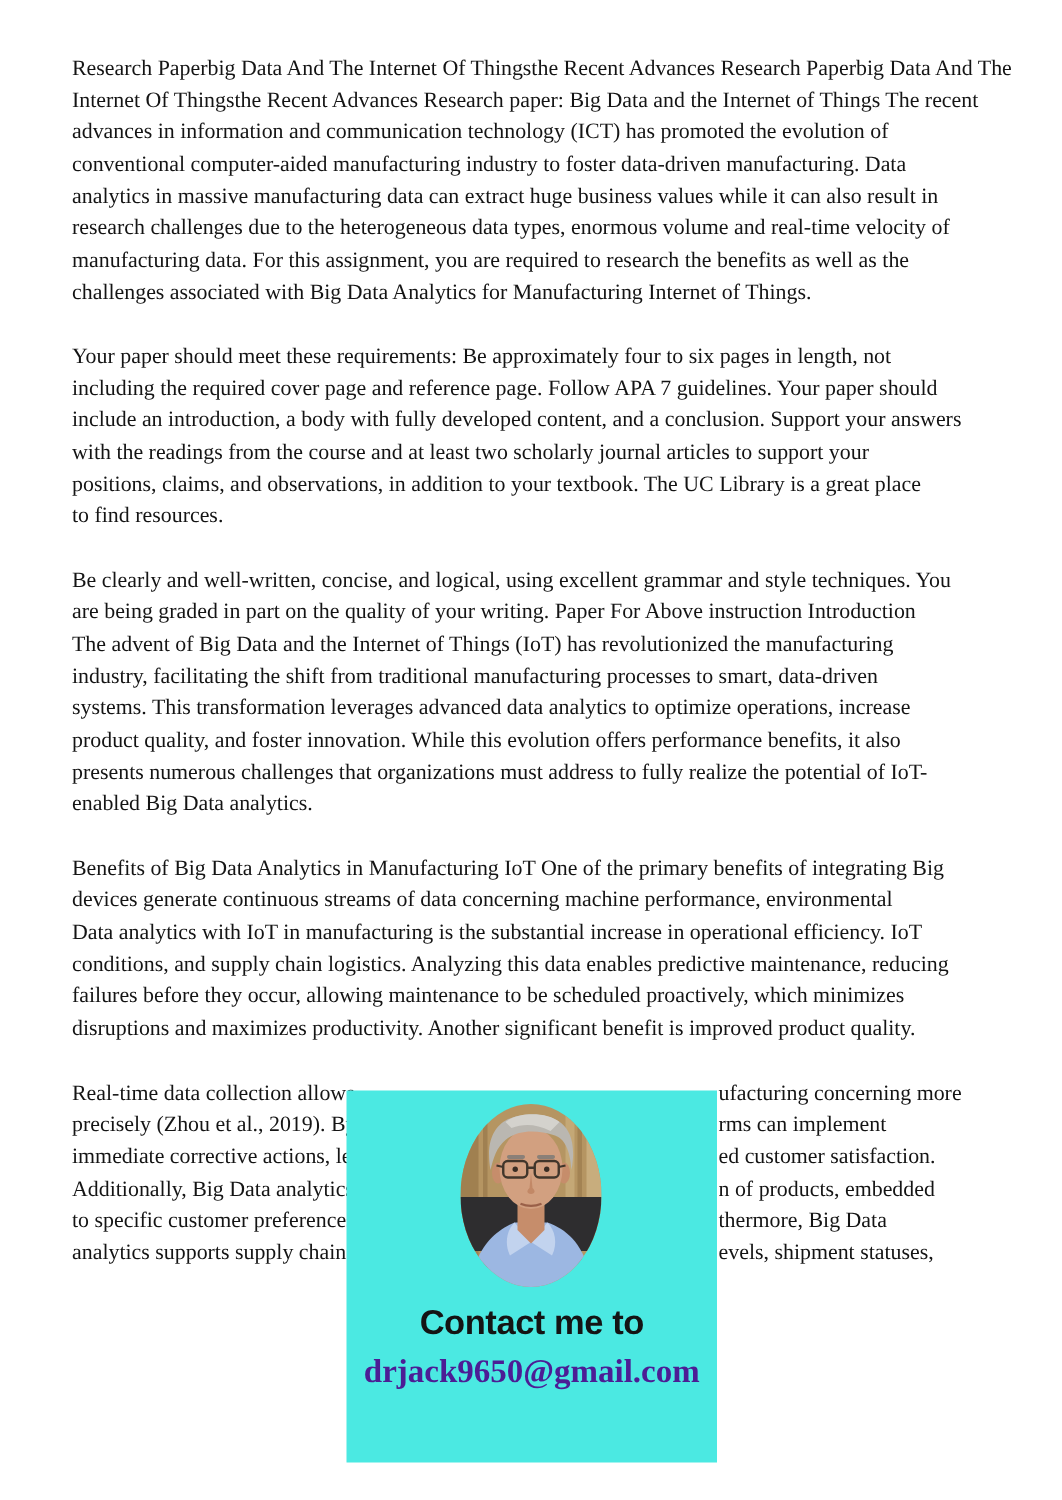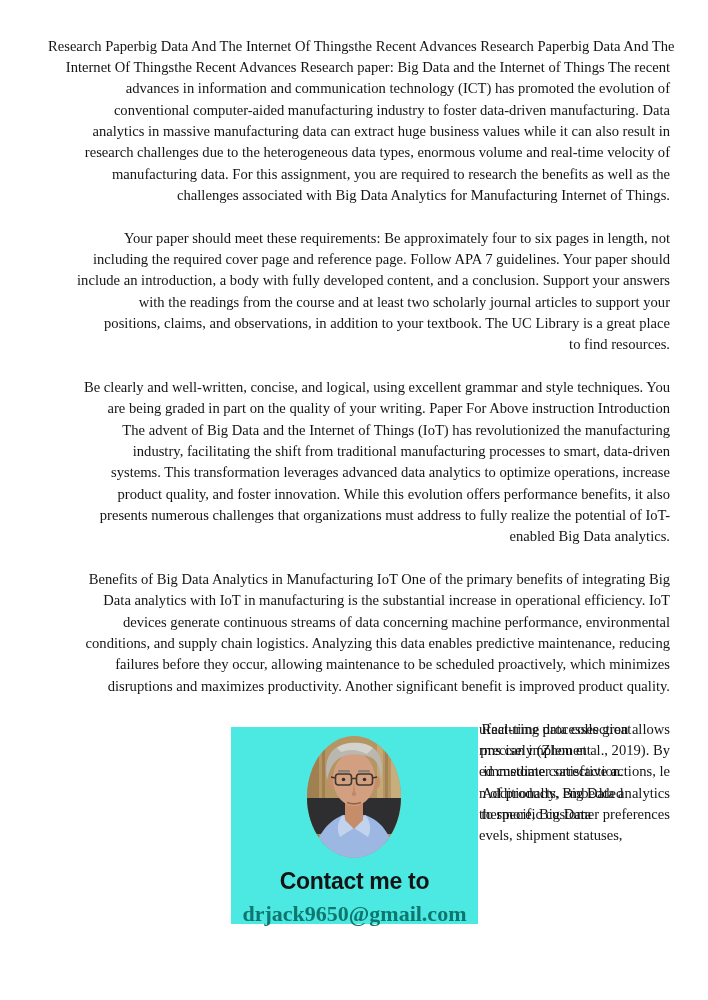--- a/index.html
+++ b/index.html
@@ -16,29 +16,29 @@
     background: #ffffff;
   }
   .doc {
     position: absolute;
     left: 48px; top: 35.5px;
     width: 622px;
     color: #141414;
     font-size: 14.6px;
     line-height: 21.35px;
   }
-  .para { margin: 0 0 21.35px 0; text-align: right; }
+  .para { margin: 0 0 21.35px 0; }
   .tline { white-space: nowrap; height: 21.35px; }
   .oline { position: relative; white-space: nowrap; height: 21.35px; }
   .rfrag { position: absolute; left: 431px; top: 0; }
 
   .card {
     position: absolute;
     left: 231px; top: 727px;
-    width: 247px; height: 197px;
+    width: 247px; height: 248px;
     background: #4be9e2;
     z-index: 5;
   }
   .photo {
     position: absolute;
     top: 9px; left: 76px;
     width: 94px; height: 122px;
   }
   .card-text {
     position: absolute;
@@ -53,21 +53,21 @@
     line-height: 29.5px;
     color: #141414;
     letter-spacing: -0.3px;
   }
   .cemail {
     margin-top: 4px;
     font-family: "Liberation Serif", serif;
     font-weight: bold;
     font-size: 22px;
     line-height: 26px;
-    color: #0f766e;
+    color: #4c1d95;
     text-align: center;
   }
 </style>
 </head>
 <body>
 
 <div class="page">
 
   <div class="doc" id="doc-root">
       <div class="para">
@@ -93,33 +93,33 @@
         <div class="tline">are being graded in part on the quality of your writing. Paper For Above instruction Introduction</div>
         <div class="tline">The advent of Big Data and the Internet of Things (IoT) has revolutionized the manufacturing</div>
         <div class="tline">industry, facilitating the shift from traditional manufacturing processes to smart, data-driven</div>
         <div class="tline">systems. This transformation leverages advanced data analytics to optimize operations, increase</div>
         <div class="tline">product quality, and foster innovation. While this evolution offers performance benefits, it also</div>
         <div class="tline">presents numerous challenges that organizations must address to fully realize the potential of IoT-</div>
         <div class="tline">enabled Big Data analytics.</div>
       </div>
       <div class="para">
         <div class="tline">Benefits of Big Data Analytics in Manufacturing IoT One of the primary benefits of integrating Big</div>
+        <div class="tline">devices generate continuous streams of data concerning machine performance, environmental</div>
         <div class="tline">Data analytics with IoT in manufacturing is the substantial increase in operational efficiency. IoT</div>
-        <div class="tline">devices generate continuous streams of data concerning machine performance, environmental</div>
         <div class="tline">conditions, and supply chain logistics. Analyzing this data enables predictive maintenance, reducing</div>
         <div class="tline">failures before they occur, allowing maintenance to be scheduled proactively, which minimizes</div>
         <div class="tline">disruptions and maximizes productivity. Another significant benefit is improved product quality.</div>
       </div>
       <div class="para">
-        <div class="oline"><span>Real-time data collection allows</span><span class="rfrag">ufacturing processes great</span></div>
+        <div class="oline"><span>Real-time data collection allows</span><span class="rfrag">ufacturing concerning more</span></div>
         <div class="oline"><span>precisely (Zhou et al., 2019). By</span><span class="rfrag">rms can implement</span></div>
         <div class="oline"><span>immediate corrective actions, le</span><span class="rfrag">ed customer satisfaction.</span></div>
         <div class="oline"><span>Additionally, Big Data analytics</span><span class="rfrag">n of products, embedded</span></div>
         <div class="oline"><span>to specific customer preferences</span><span class="rfrag">thermore, Big Data</span></div>
-        <div class="oline"><span class="rfrag">evels, shipment statuses,</span></div>
+        <div class="oline"><span>analytics supports supply chain</span><span class="rfrag">evels, shipment statuses,</span></div>
       </div>
     </div>
 
   <div class="card">
     <div class="photo">
       <svg viewBox="0 0 94 122" width="94" height="122">
         <defs>
           <clipPath id="oval">
               <ellipse cx="47" cy="61" rx="47" ry="61"></ellipse>
             </clipPath>

